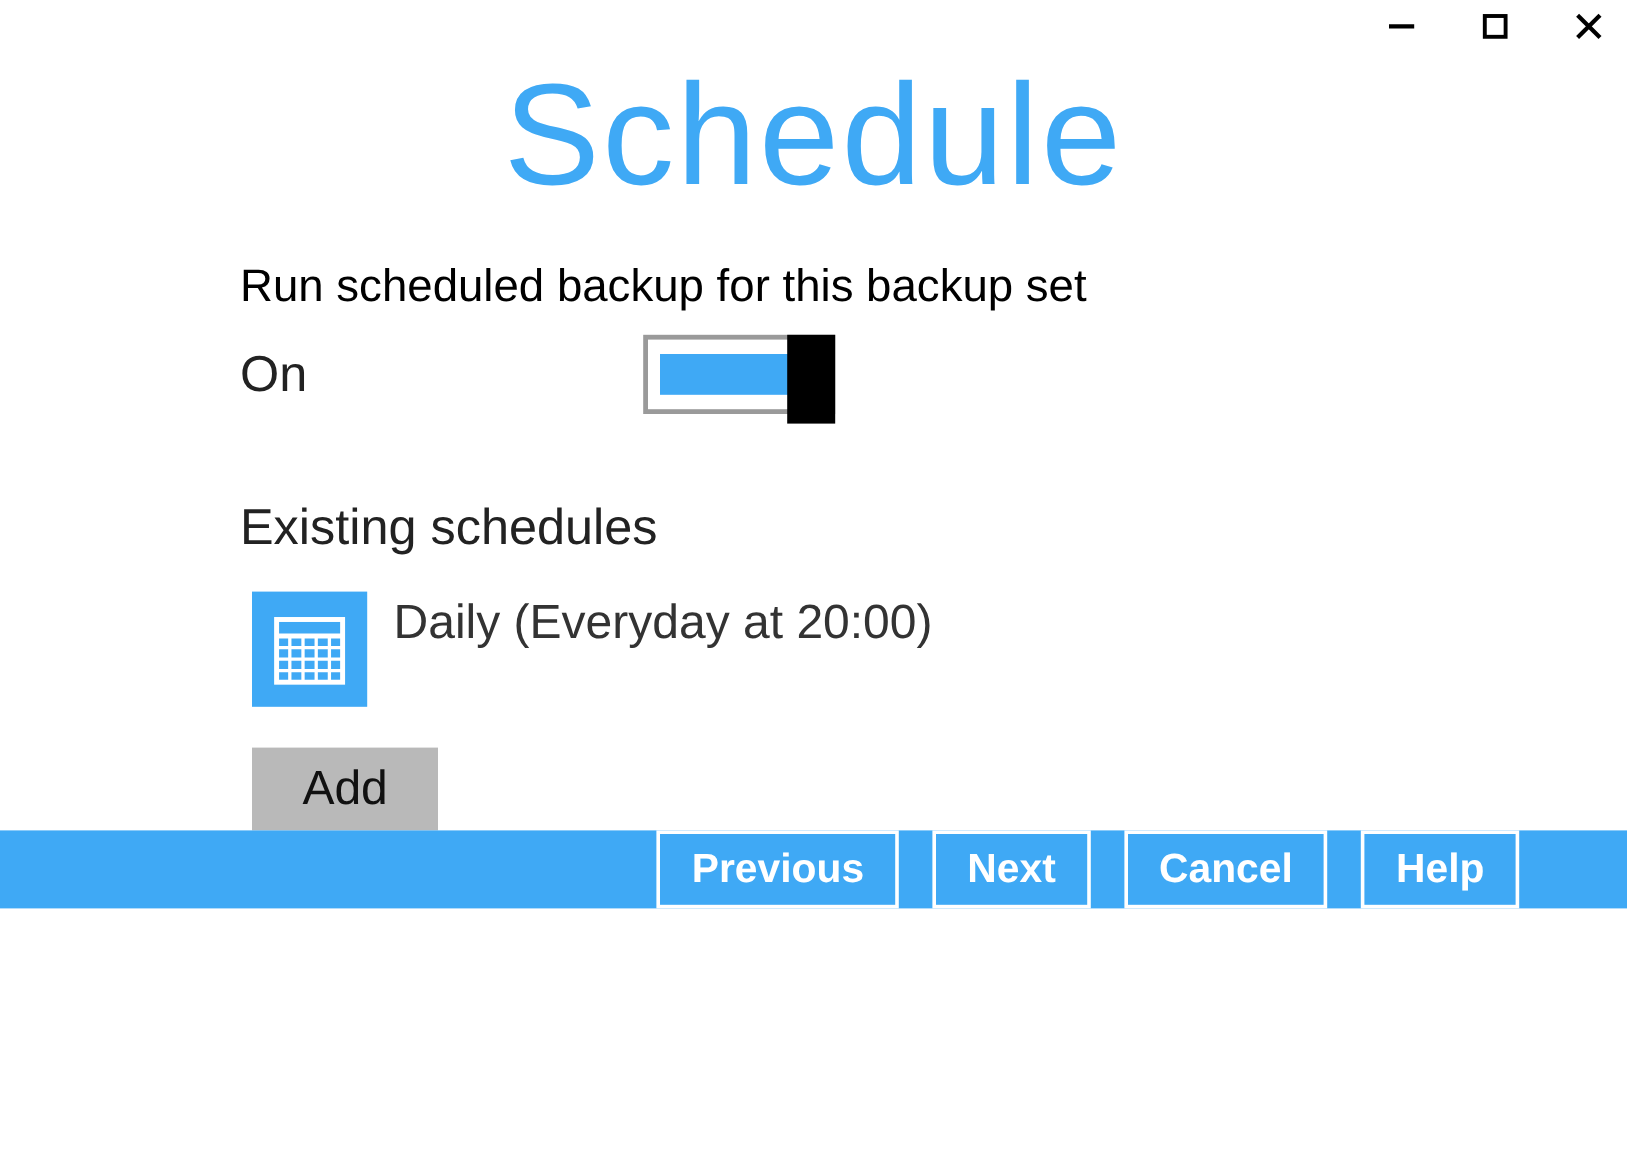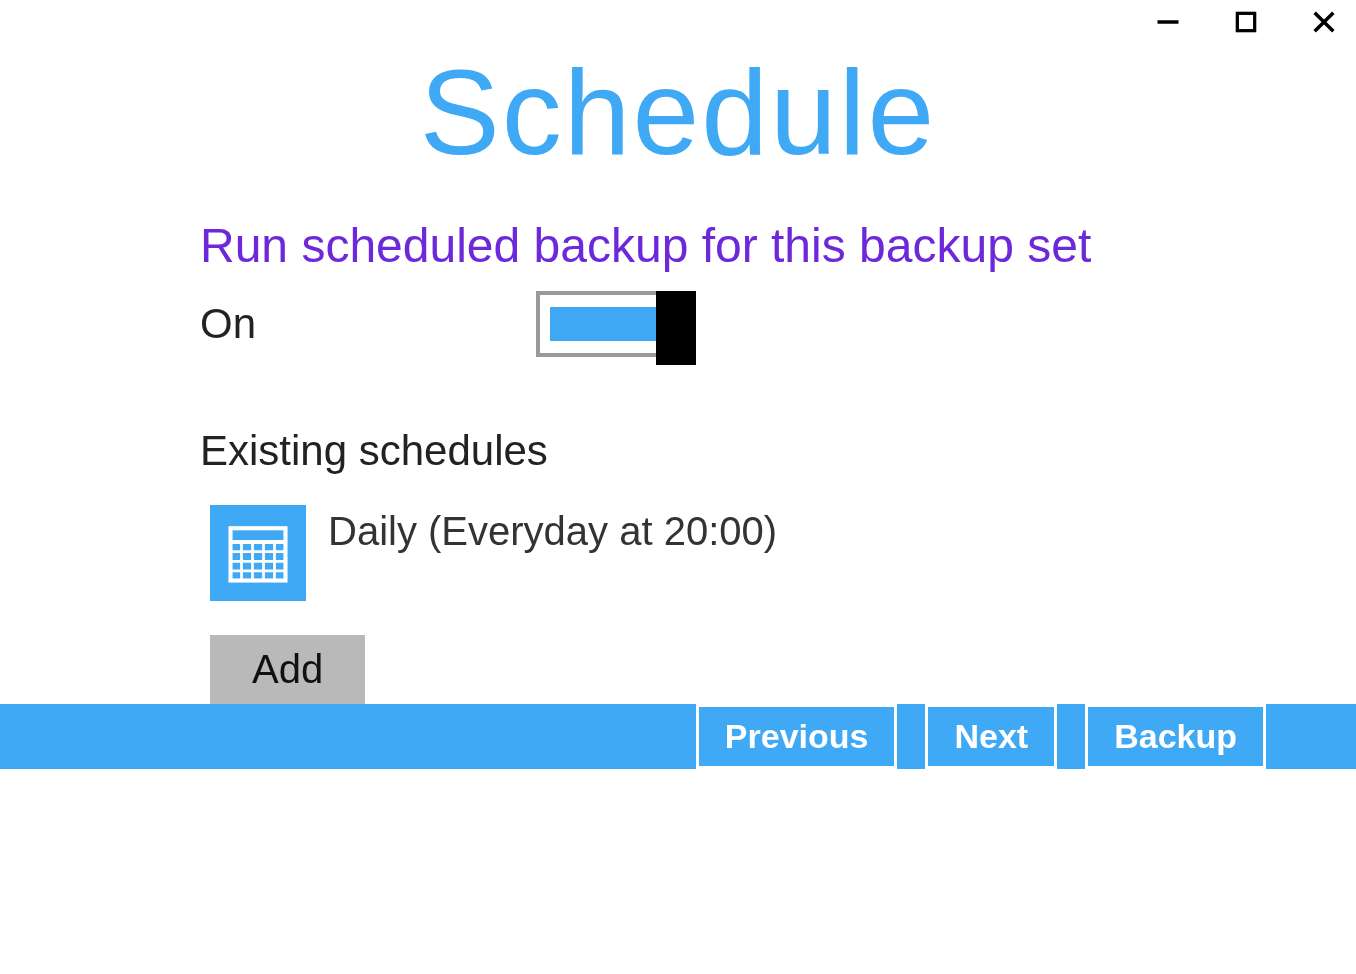--- a/index.html
+++ b/index.html
@@ -4,21 +4,21 @@
   <style>
     * { box-sizing: border-box; margin: 0; padding: 0; }
     html, body { width: 1356px; height: 974px; font-family: "Segoe UI", Arial, sans-serif; overflow: hidden; background: #fff; }
     .window { position: relative; width: 1356px; height: 756px; background: #fff; display: flex; flex-direction: column; }
     .top-accent { height: 4px; background: #3fa9f5; }
     .titlebar { display: flex; justify-content: flex-end; align-items: center; padding: 8px 18px 0 0; gap: 50px; height: 40px; }
     .win-btn { width: 28px; height: 28px; display:flex; align-items:center; justify-content:center; cursor:pointer; }
     .content { flex: 1; padding: 10px 60px 0 60px; }
     .page-title { color:#3fa9f5; font-size: 120px; font-weight: 300; text-align:center; letter-spacing: 2px; margin-top: 0; line-height: 1.1; }
     .section { margin-left: 140px; margin-right: 80px; }
-    .lead { font-size: 48px; color: #6d28d9; margin-top: 40px; }
+    .lead { font-size: 38px; color: #000000; margin-top: 40px; }
     .toggle-row { display:flex; align-items:center; margin-top: 18px; gap: 280px; }
     .toggle-label { font-size: 42px; color:#222; }
     .toggle { width: 160px; height: 66px; border: 4px solid #9a9a9a; background:#fff; display:flex; align-items:center; position:relative; }
     .toggle-fill { position:absolute; left:10px; top:12px; height:34px; width:110px; background:#3fa9f5; }
     .toggle-handle { position:absolute; right:-4px; top:-4px; width:40px; height:74px; background:#000; }
     .subheading { font-size: 42px; color:#222; margin-top: 70px; }
     .schedule-item { display:flex; align-items:flex-start; gap: 22px; margin-top: 30px; margin-left: 10px; cursor:pointer; }
     .cal-icon { width: 96px; height: 96px; background:#3fa9f5; display:flex; align-items:center; justify-content:center; }
     .cal-icon svg { width: 66px; height: 66px; }
     .schedule-text { display:flex; flex-direction:column; }
@@ -88,15 +88,16 @@
         </div>
       </div>
 
       <button class="add-btn">Add</button>
     </div>
   </div>
 
   <div class="footer">
     <button class="footer-btn">Previous</button>
     <button class="footer-btn">Next</button>
-    <button class="footer-btn">Backup</button>
+    <button class="footer-btn">Cancel</button>
+    <button class="footer-btn">Help</button>
   </div>
 </div>
 
 </body></html>

